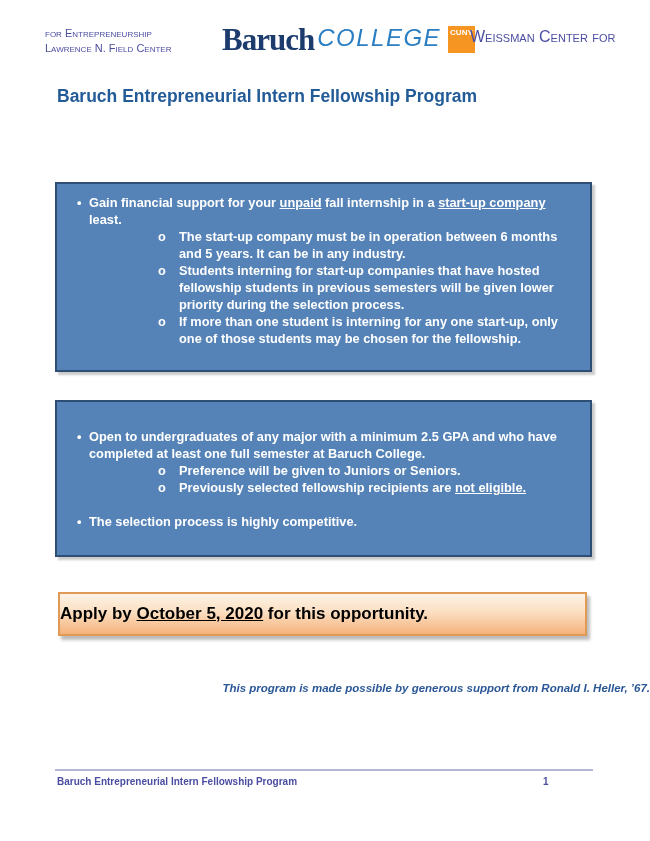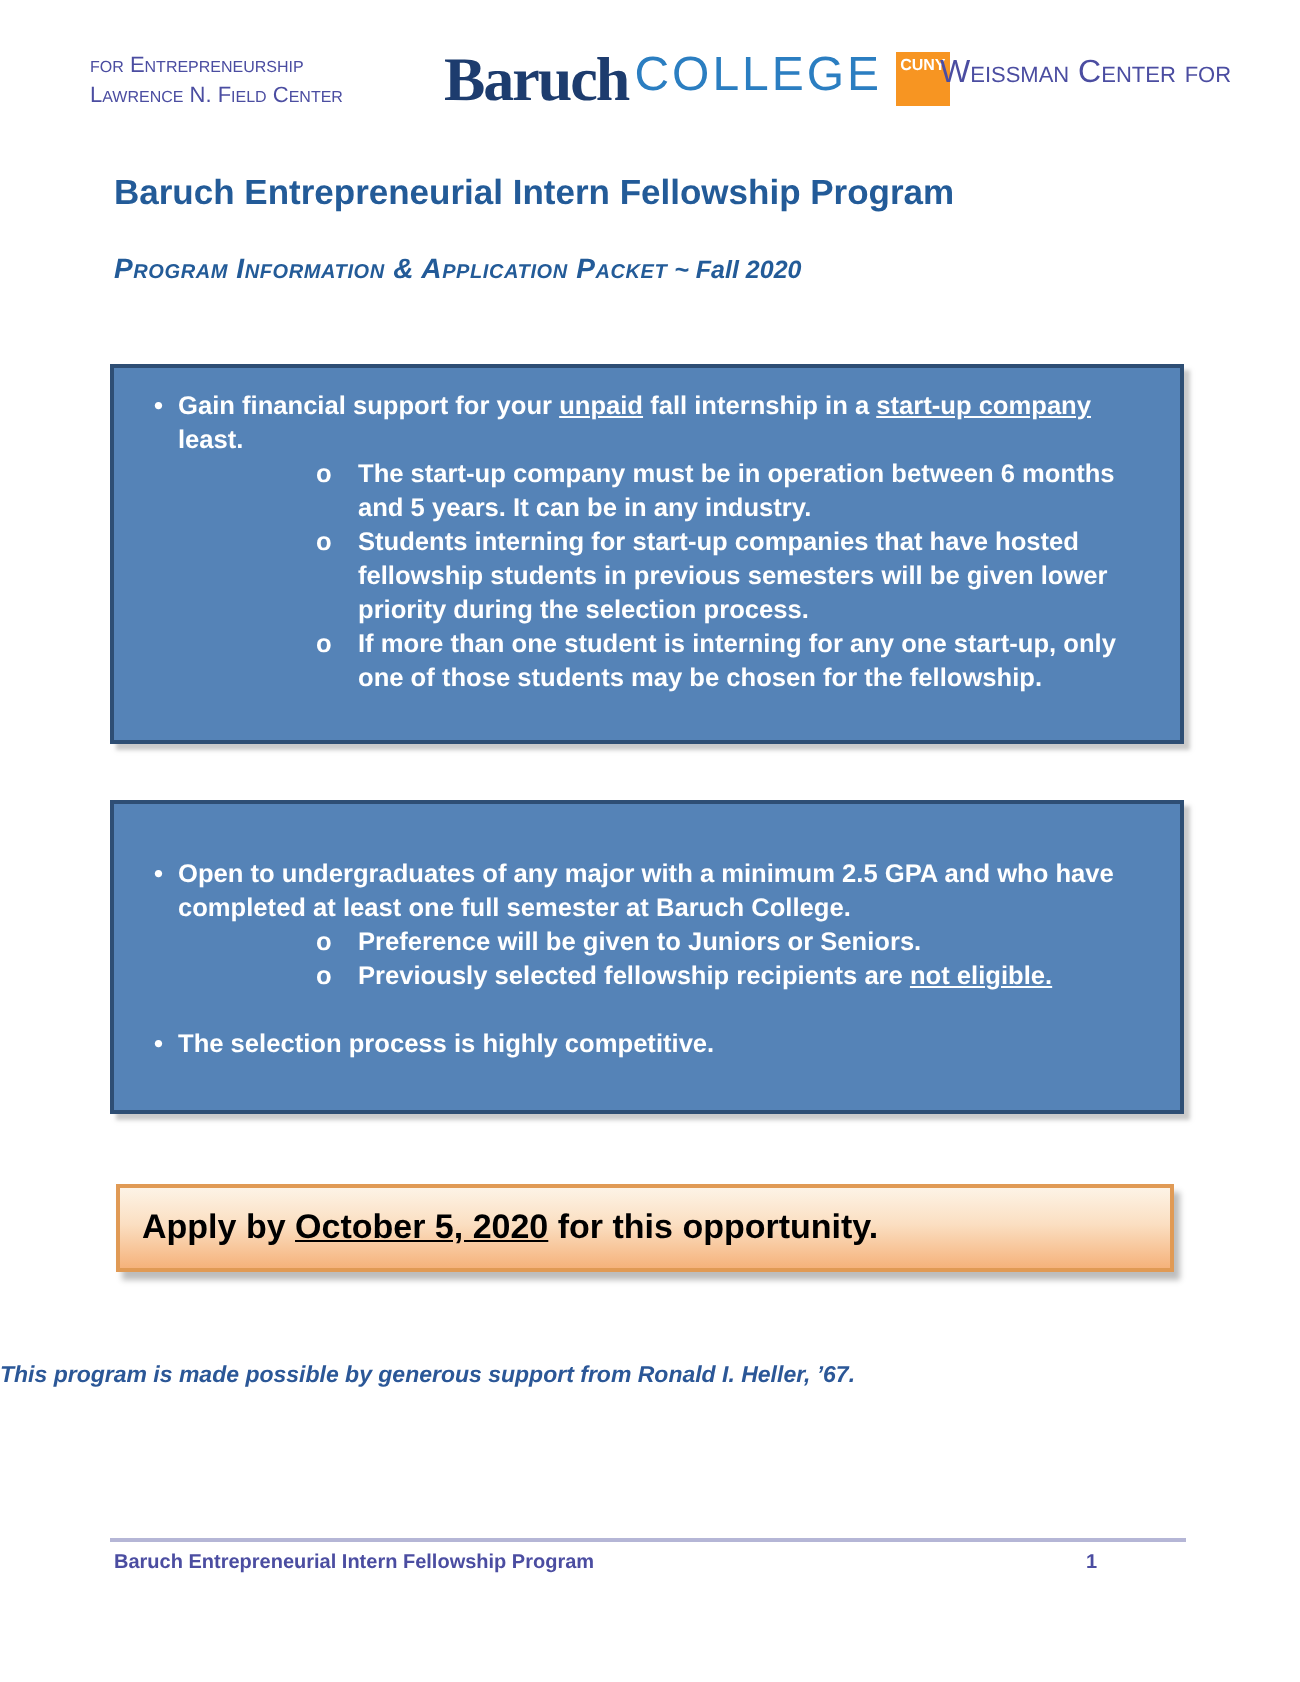--- a/index.html
+++ b/index.html
@@ -8,21 +8,21 @@
 
   
   .hdr-left{position:absolute;left:45px;top:26px;width:160px;
             font-variant:small-caps;color:#4b4da1;font-size:11px;line-height:1.35;}
   .hdr-right{position:absolute;left:470px;top:26px;width:170px;
              font-variant:small-caps;color:#4b4da1;font-size:16px;line-height:1.35;}
   .logo{position:absolute;left:222px;top:24px;display:flex;align-items:flex-start;}
   .logo-baruch{font-family:"Liberation Serif",serif;font-weight:bold;font-size:31px;
                color:#1d3c6e;line-height:1;letter-spacing:-1px;}
   .logo-college{font-family:"Liberation Sans",sans-serif;font-size:24px;color:#2b7ec1;
-                letter-spacing:1.5px;line-height:1.2;margin-left:3px;font-weight:normal;}
+                letter-spacing:1.5px;line-height:1.2;margin-left:3px;font-weight:normal;font-style:italic;}
   .cuny{width:27px;height:27px;background:#f79522;color:#ffffff;margin-left:7px;margin-top:2px;
         font-size:8px;font-weight:bold;line-height:1.15;display:flex;flex-direction:row;
         box-sizing:border-box;padding:2px 0 0 2px;}
 
   
   .title{position:absolute;left:57px;top:86px;font-size:17.5px;font-weight:bold;color:#235b98;}
   .subtitle{position:absolute;left:57px;top:126px;font-size:14px;font-weight:bold;
             font-style:italic;color:#235b98;}
   .subtitle .sc{font-variant:small-caps;letter-spacing:.3px;}
   .subtitle .term{font-size:12.5px;}
@@ -39,24 +39,24 @@
   .l2{margin-left:81px;}
   .l2 .marker{width:21px;flex:none;}
   .li p{margin:0;}
   .u{text-decoration:underline;}
   .gap{height:17px;}
 
   
   .apply{position:absolute;left:58px;top:592px;width:529px;height:44px;box-sizing:border-box;
          border:2px solid #e09a55;background:linear-gradient(#fdf3e6,#fbdfc2 45%,#f5b27b);
          box-shadow:3px 4px 3px #bdbdbd;display:flex;align-items:center;
-         padding-left:11px;font-size:17px;font-weight:bold;color:#000000;}
+         font-size:17px;font-weight:bold;color:#000000;}
 
   
-  .sponsor{position:absolute;left:0;top:682px;width:650px;text-align:left;
+  .sponsor{position:absolute;left:0;top:682px;width:650px;text-align:right;
            font-size:11.5px;font-weight:bold;font-style:italic;color:#2b5797;}
 
   
   .footer-rule{position:absolute;left:55px;top:769px;width:538px;height:2px;background:#b5b6d6;}
   .footer-text{position:absolute;left:57px;top:776px;font-size:10px;font-weight:bold;color:#4b4da1;}
   .footer-page{position:absolute;left:543px;top:776px;font-size:10px;font-weight:bold;color:#4b4da1;}
 </style>
 </head>
 <body>
 
@@ -74,21 +74,20 @@
       <span>CU</span>
       <span>NY</span>
     </span>
   </div>
 
   <div class="hdr-right">
     <div>Weissman Center for</div>
   </div>
 
   <div class="title">Baruch Entrepreneurial Intern Fellowship Program</div>
-  <div class="subtitle"><span class="sc">Program Information &amp; Application Packet</span><span class="term"> ~ Fall 2020</span></div>
 
   <section class="bluebox box1">
     <div class="li l1">
       <span class="marker">•</span>
       <p><span>Gain financial support for your </span><span class="u">unpaid</span><span> fall internship in a </span><span class="u">start-up company</span><span> least.</span></p>
     </div>
     <div class="li l2">
       <span class="marker">o</span>
       <p>The start-up company must be in operation between 6 months and 5 years. It can be in any industry.</p>
     </div>

